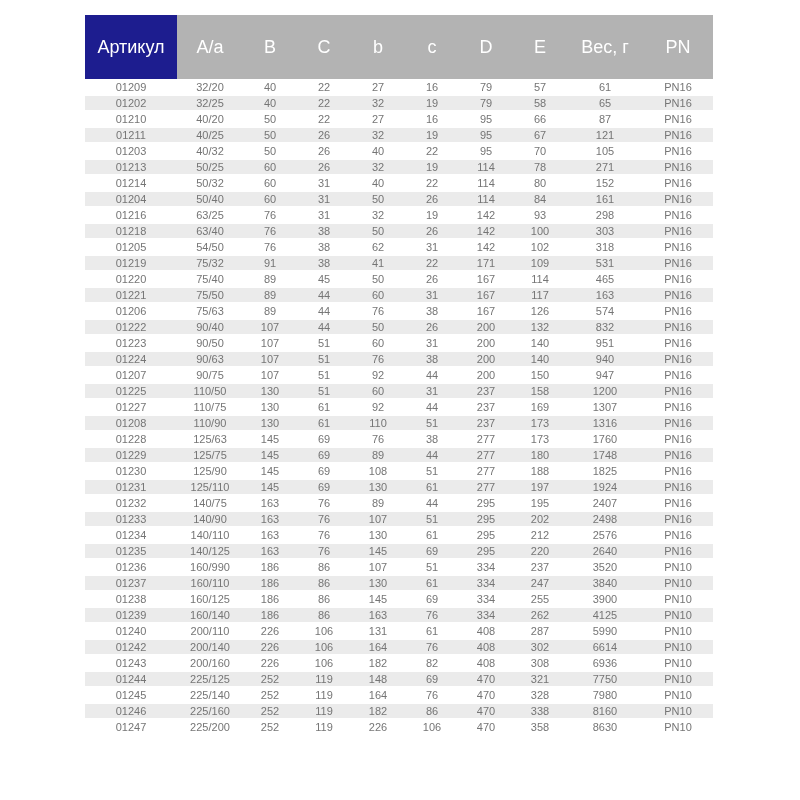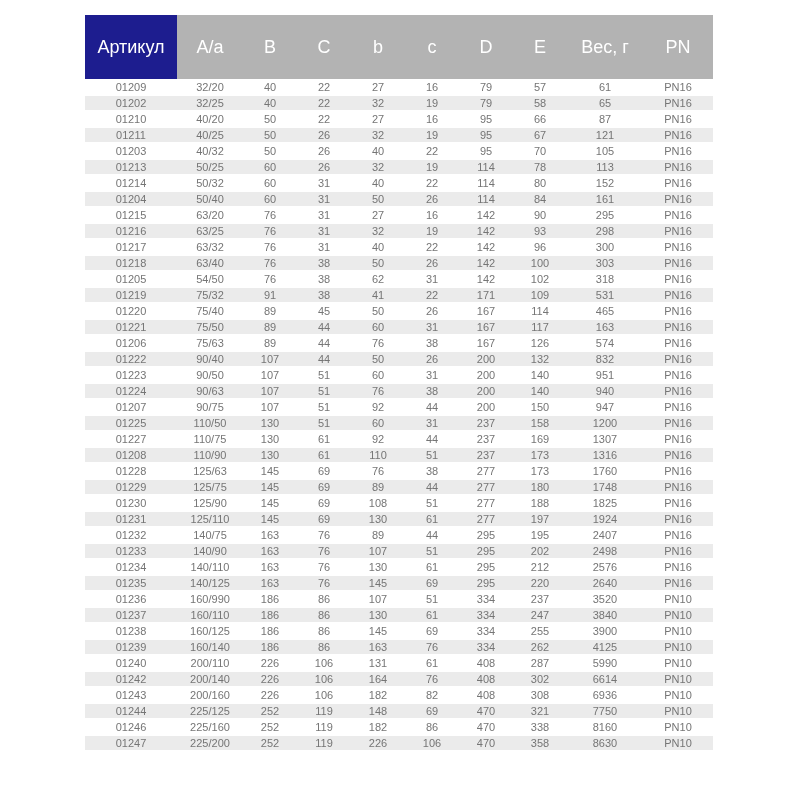--- a/index.html
+++ b/index.html
@@ -146,21 +146,21 @@
         </tr>
         <tr>
           <td>01213</td>
           <td>50/25</td>
           <td>60</td>
           <td>26</td>
           <td>32</td>
           <td>19</td>
           <td>114</td>
           <td>78</td>
-          <td>113</td>
+          <td>271</td>
           <td>PN16</td>
         </tr>
         <tr>
           <td>01214</td>
           <td>50/32</td>
           <td>60</td>
           <td>31</td>
           <td>40</td>
           <td>22</td>
           <td>114</td>
@@ -174,53 +174,29 @@
           <td>60</td>
           <td>31</td>
           <td>50</td>
           <td>26</td>
           <td>114</td>
           <td>84</td>
           <td>161</td>
           <td>PN16</td>
         </tr>
         <tr>
-          <td>01215</td>
-          <td>63/20</td>
-          <td>76</td>
-          <td>31</td>
-          <td>27</td>
-          <td>16</td>
-          <td>142</td>
-          <td>90</td>
-          <td>295</td>
-          <td>PN16</td>
-        </tr>
-        <tr>
           <td>01216</td>
           <td>63/25</td>
           <td>76</td>
           <td>31</td>
           <td>32</td>
           <td>19</td>
           <td>142</td>
           <td>93</td>
           <td>298</td>
-          <td>PN16</td>
-        </tr>
-        <tr>
-          <td>01217</td>
-          <td>63/32</td>
-          <td>76</td>
-          <td>31</td>
-          <td>40</td>
-          <td>22</td>
-          <td>142</td>
-          <td>96</td>
-          <td>300</td>
           <td>PN16</td>
         </tr>
         <tr>
           <td>01218</td>
           <td>63/40</td>
           <td>76</td>
           <td>38</td>
           <td>50</td>
           <td>26</td>
           <td>142</td>
@@ -558,20 +534,32 @@
           <td>252</td>
           <td>119</td>
           <td>148</td>
           <td>69</td>
           <td>470</td>
           <td>321</td>
           <td>7750</td>
           <td>PN10</td>
         </tr>
         <tr>
+          <td>01245</td>
+          <td>225/140</td>
+          <td>252</td>
+          <td>119</td>
+          <td>164</td>
+          <td>76</td>
+          <td>470</td>
+          <td>328</td>
+          <td>7980</td>
+          <td>PN10</td>
+        </tr>
+        <tr>
           <td>01246</td>
           <td>225/160</td>
           <td>252</td>
           <td>119</td>
           <td>182</td>
           <td>86</td>
           <td>470</td>
           <td>338</td>
           <td>8160</td>
           <td>PN10</td>

